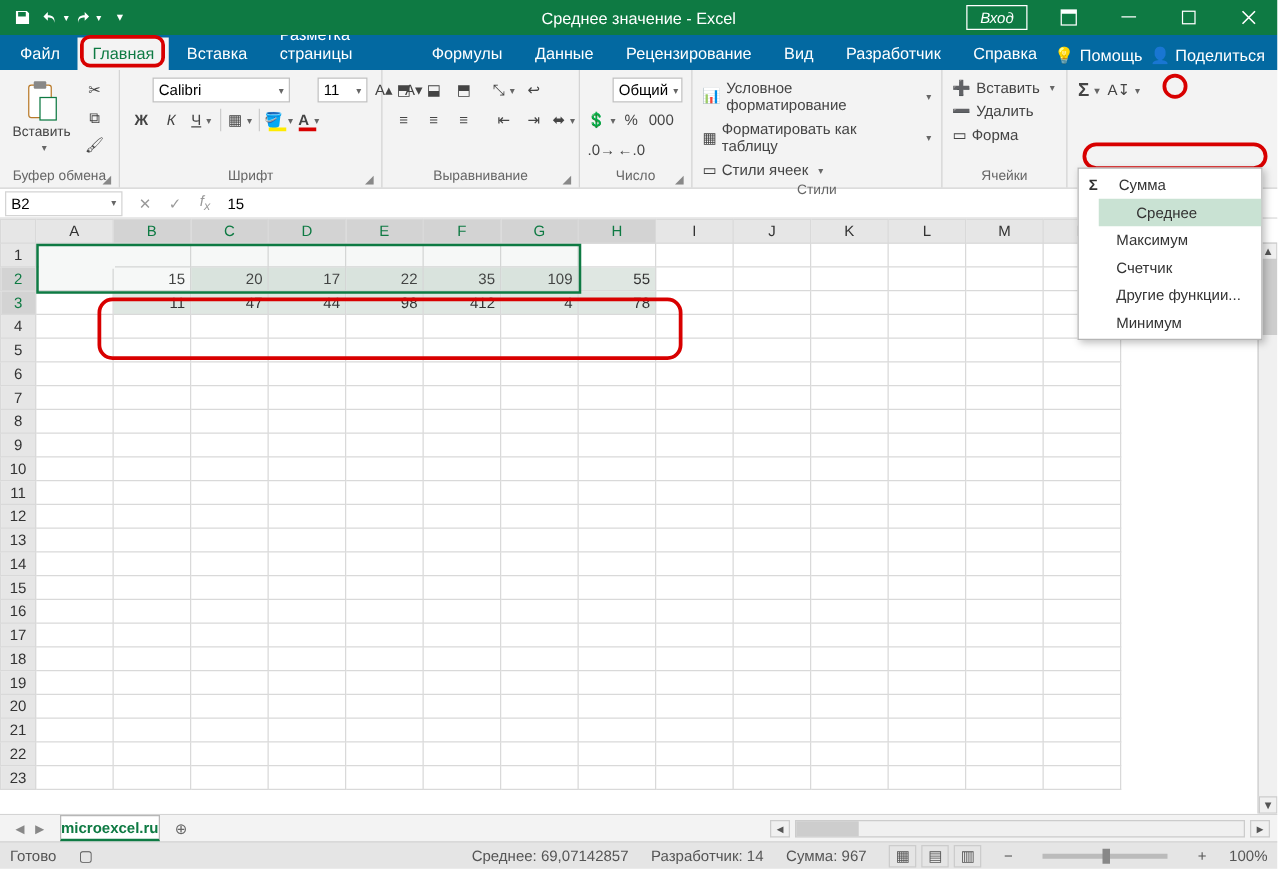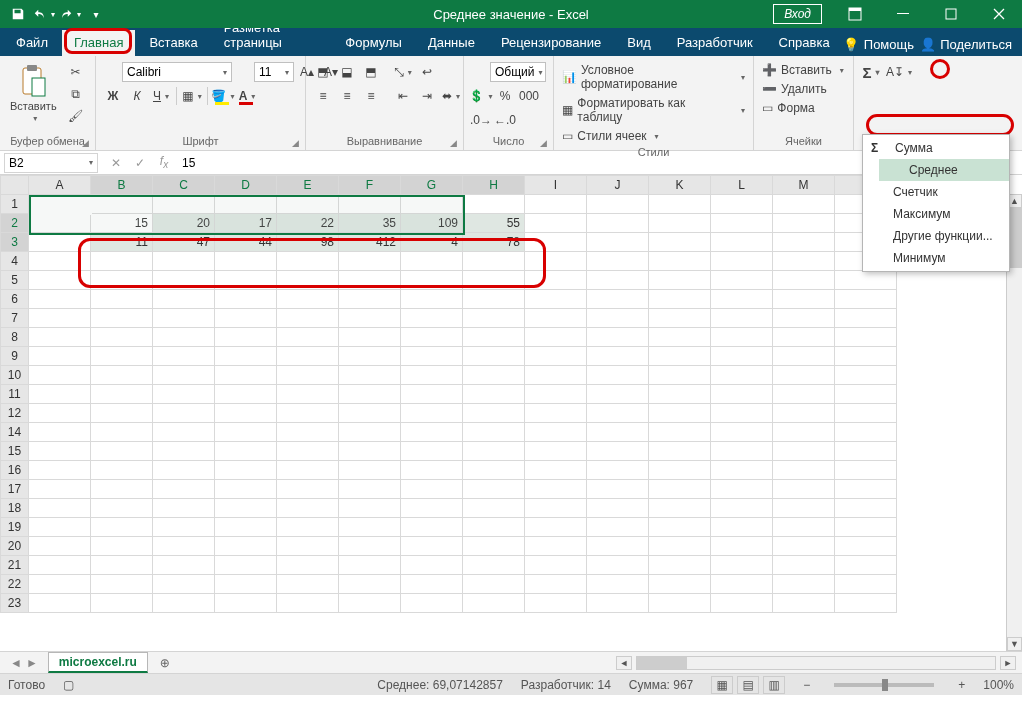--- a/index.html
+++ b/index.html
@@ -9,21 +9,21 @@
 .titlebar { background: #0e7a43; height: 28px; display: flex; align-items: center; color: #fff; position: relative; }
 .titlebar .qat { display: flex; gap: 2px; padding-left: 6px; align-items:center; }
 .titlebar .qat-btn { width: 24px; height: 22px; display:flex; align-items:center; justify-content:center; color:#fff; cursor:pointer; }
 .titlebar .qat-btn svg { fill:#fff; width:14px; height:14px; }
 .titlebar .title { position:absolute; left:50%; transform:translateX(-50%); font-size:13px; color:#fff; }
 .titlebar .right { position:absolute; right:0; display:flex; align-items:center; gap:2px;font-style:italic; }
 .titlebar .signin { border:1px solid #fff; padding:2px 10px; font-size:12px; margin-right:8px; cursor:pointer; }
 .titlebar .winbtn { width:46px; height:28px; display:flex; align-items:center; justify-content:center; cursor:pointer; color:#fff; }
 
 
-.tabs { background:#0c4a6e; height:28px; display:flex; align-items:flex-end; padding-left:4px; gap:2px; color:#fff; }
+.tabs { background:#0369a1; height:28px; display:flex; align-items:flex-end; padding-left:4px; gap:2px; color:#fff; }
 .tab { padding:5px 12px 6px; font-size:13px; cursor:pointer; color:#fff; }
 .tab.active { background:#f3f3f3; color:#0e7a43; font-weight:500; }
 .tab.file { color:#fff; }
 .tabs .right-icons { margin-left:auto; display:flex; align-items:center; gap:6px; padding-right:10px; padding-bottom:4px;}
 .tabs .right-icons .ri { display:flex; align-items:center; gap:4px; cursor:pointer; font-size:13px; }
 
 .red-highlight { border:3px solid #d80000; border-radius:8px; position:absolute; pointer-events:none; }
 
 
 .ribbon { background:#f3f3f3; height:95px; border-bottom:1px solid #d4d4d4; display:flex; position:relative; }
@@ -61,21 +61,21 @@
 .grid th.colhdr { width:62px; }
 .grid th.colhdr.sel, .grid th.rowhdr.sel { background:#d3d3d3; color:#0e7a43; }
 .corner { width:28px; height:19px; background:#e6e6e6; }
 .selection-border { position:absolute; border:2px solid #0e7a43; background:rgba(180,200,190,0.12); pointer-events:none; }
 .active-cell-white { position:absolute; background:#fff; pointer-events:none; }
 
 
 .sheettabs { height:22px; border-top:1px solid #d4d4d4; display:flex; align-items:center; background:#f3f3f3; font-size:12px;}
 .sheettabs .nav { display:flex; gap:4px; padding:0 10px; color:#888;}
 .sheettabs .nav span{cursor:pointer;}
-.sheettab { background:#fff; border:1px solid #b7b7b7; border-bottom:2px solid #0e7a43; padding:2px 10px; font-weight:bold; color:#0e7a43; cursor:pointer;}
+.sheettab { background:#fff; border:1px solid #b7b7b7; border-bottom:2px solid #0e7a43; padding:2px 0; font-weight:bold; color:#0e7a43; cursor:pointer;}
 .addsheet { width:22px; text-align:center; color:#666; cursor:pointer; margin-left:6px;}
 .hscroll { flex:1; display:flex; align-items:center; justify-content:flex-end; padding-right:6px; gap:2px;}
 .hscroll .track { flex:1; height:14px; background:#f0f0f0; border:1px solid #ccc; margin:0 2px; position:relative;}
 .hscroll .thumb { position:absolute; left:0; top:0; width:50px; height:100%; background:#cdcdcd;}
 .scrbtn { width:16px; height:14px; background:#f0f0f0; border:1px solid #ccc; display:flex; align-items:center; justify-content:center; font-size:9px; color:#555; cursor:pointer;}
 
 
 .statusbar { height:22px; background:#e5e5e5; border-top:1px solid #d4d4d4; display:flex; align-items:center; font-size:12px; color:#555; padding:0 8px; gap:18px;}
 .statusbar .spacer{flex:1;}
 .statusbar .views{display:flex;gap:4px;}
@@ -331,22 +331,22 @@
     </div>
     <div class="group-title"></div>
   </div>
 
   <div class="autosum-menu">
     <div class="item withicon">
         <span style="font-weight:bold;width:16px;">Σ</span>
         <span>Сумма</span>
       </div>
     <div class="item hovered">Среднее</div>
+    <div class="item">Максимум</div>
     <div class="item">Счетчик</div>
-    <div class="item">Максимум</div>
     <div class="item">Другие функции...</div>
     <div class="item">Минимум</div>
   </div>
 </div>
 
 <div class="red-highlight" style="left:930px; top:59px; width:20px; height:20px; border-radius:10px;"></div>
 <div class="red-highlight" style="left:866px; top:114px; width:148px; height:22px; border-radius:11px;"></div>
 
 <div class="formulabar">
   <div class="namebox">
@@ -579,20 +579,37 @@
           <td></td>
           <td></td>
           <td></td>
           <td></td>
           <td></td>
           <td></td>
           <td></td>
           <td></td>
         </tr>
         <tr>
+          <th class="rowhdr">13</th>
+          <td></td>
+          <td></td>
+          <td></td>
+          <td></td>
+          <td></td>
+          <td></td>
+          <td></td>
+          <td></td>
+          <td></td>
+          <td></td>
+          <td></td>
+          <td></td>
+          <td></td>
+          <td></td>
+        </tr>
+        <tr>
           <th class="rowhdr">14</th>
           <td></td>
           <td></td>
           <td></td>
           <td></td>
           <td></td>
           <td></td>
           <td></td>
           <td></td>
           <td></td>

